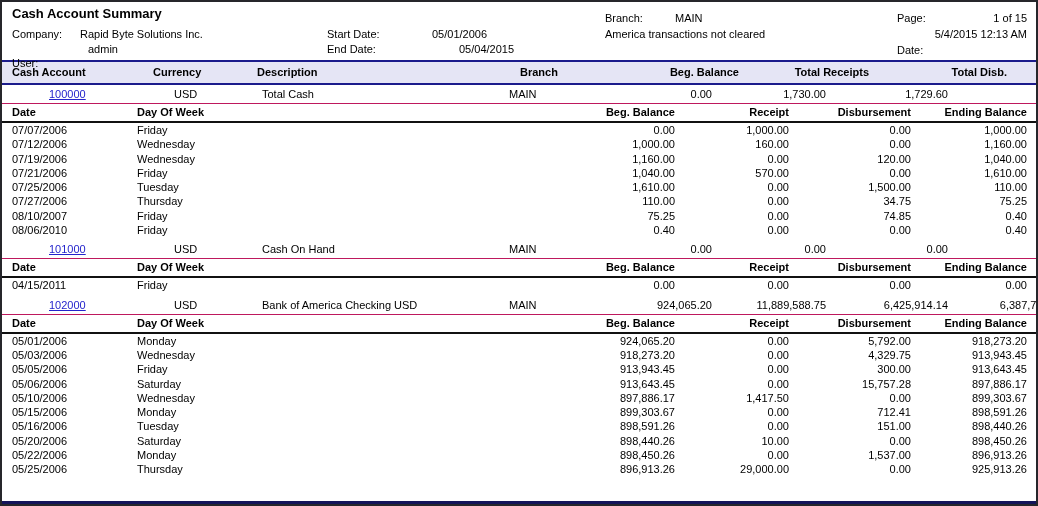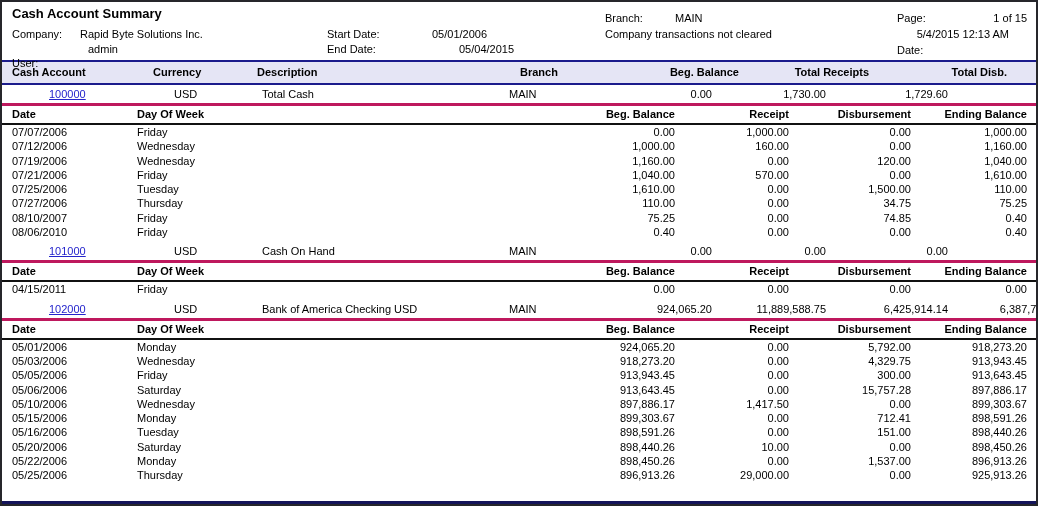--- a/index.html
+++ b/index.html
@@ -18,21 +18,21 @@
   
   .g8 { display:grid; grid-template-columns:125px 88px 247px 90px 113px 114px 122px 116px; padding-left:10px; }
   .g6 { display:grid; grid-template-columns:125px 425px 113px 114px 122px 116px; padding-left:10px; }
   .num { text-align:right; }
   
   .summary-header {
     border-top:2px solid #1b1b8c; border-bottom:2px solid #1b1b8c;
     background:#e5e5f5; height:21px; line-height:21px; font-weight:bold;gap:16px;
   }
   
-  .account-row { height:18px; line-height:18px; border-bottom:3px solid #be185d;padding-left:47px; }
+  .account-row { height:18px; line-height:18px; border-bottom:1px solid #be185d;padding-left:47px; }
   .acct-link { color:#2424cc; text-decoration:underline; cursor:pointer; }
   
   .detail-header { height:17px; line-height:17px; font-weight:bold; border-bottom:2px solid #111; }
   .detail-row { height:14.3px; line-height:14.3px; overflow:hidden; }
   .section { margin-top:0; }
   .section + .section { margin-top:3px; }
   
   .bottom-bar { position:absolute; left:0; right:0; bottom:0; height:3px; background:#14145a; }
 </style>
 </head>
@@ -48,26 +48,26 @@
     <div class="abs" style="left:10px; top:55px;">User:</div>
     <div class="abs" style="left:86px; top:41px;">admin</div>
 
     <div class="abs" style="left:325px; top:26px;">Start Date:</div>
     <div class="abs" style="left:430px; top:26px;">05/01/2006</div>
     <div class="abs" style="left:325px; top:41px;">End Date:</div>
     <div class="abs" style="left:430px; top:41px;padding-left:27px;">05/04/2015</div>
 
     <div class="abs" style="left:603px; top:10px;">Branch:</div>
     <div class="abs" style="left:673px; top:10px;">MAIN</div>
-    <div class="abs" style="left:603px; top:26px;">Company transactions not cleared</div>
+    <div class="abs" style="left:603px; top:26px;">America transactions not cleared</div>
 
     <div class="abs" style="left:895px; top:10px;">Page:</div>
     <div class="abs rightval" style="right:9px; top:10px;">1 of 15</div>
     <div class="abs" style="left:895px; top:26px;margin-top:16px;">Date:</div>
-    <div class="abs rightval" style="right:27px; top:26px;">5/4/2015 12:13 AM</div>
+    <div class="abs rightval" style="right:9px; top:26px;">5/4/2015 12:13 AM</div>
   </div>
 
   <div class="g8 summary-header">
     <div>Cash Account</div>
     <div>Currency</div>
     <div>Description</div>
     <div>Branch</div>
     <div class="num">Beg. Balance</div>
     <div class="num">Total Receipts</div>
     <div class="num">Total Disb.</div>

